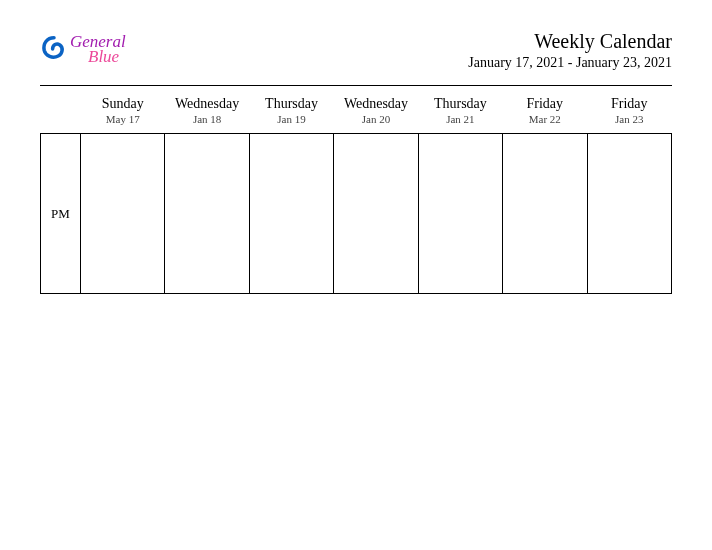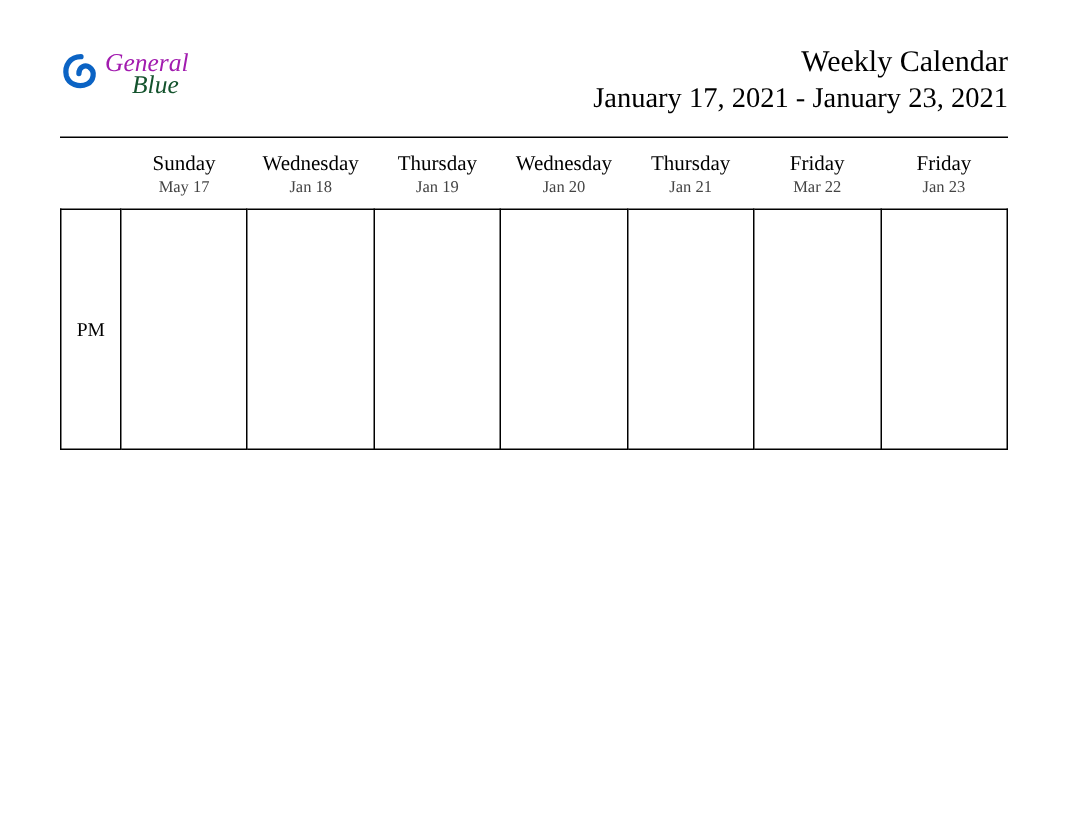--- a/index.html
+++ b/index.html
@@ -27,24 +27,24 @@
       height: 28px;
       margin-right: 2px;
     }
     .logo-text {
       font-family: Georgia, serif;
       font-size: 17px;
       line-height: 0.9;
       font-style: italic;
     }
     .logo-general { color: #a21caf; display: block; }
-    .logo-blue { color: #14532d; display: block; margin-left: 18px; }
+    .logo-blue { color: #ec4899; display: block; margin-left: 18px; }
     .title-block { text-align: right; }
     .title { font-size: 20px; margin-bottom: 2px; }
-    .subtitle { font-size: 19px; }
+    .subtitle { font-size: 14px; }
     .divider {
       border: none;
       border-top: 1px solid #000;
       margin-bottom: 6px;
     }
     table.calendar {
       width: 100%;
       border-collapse: collapse;
       table-layout: fixed;
     }

